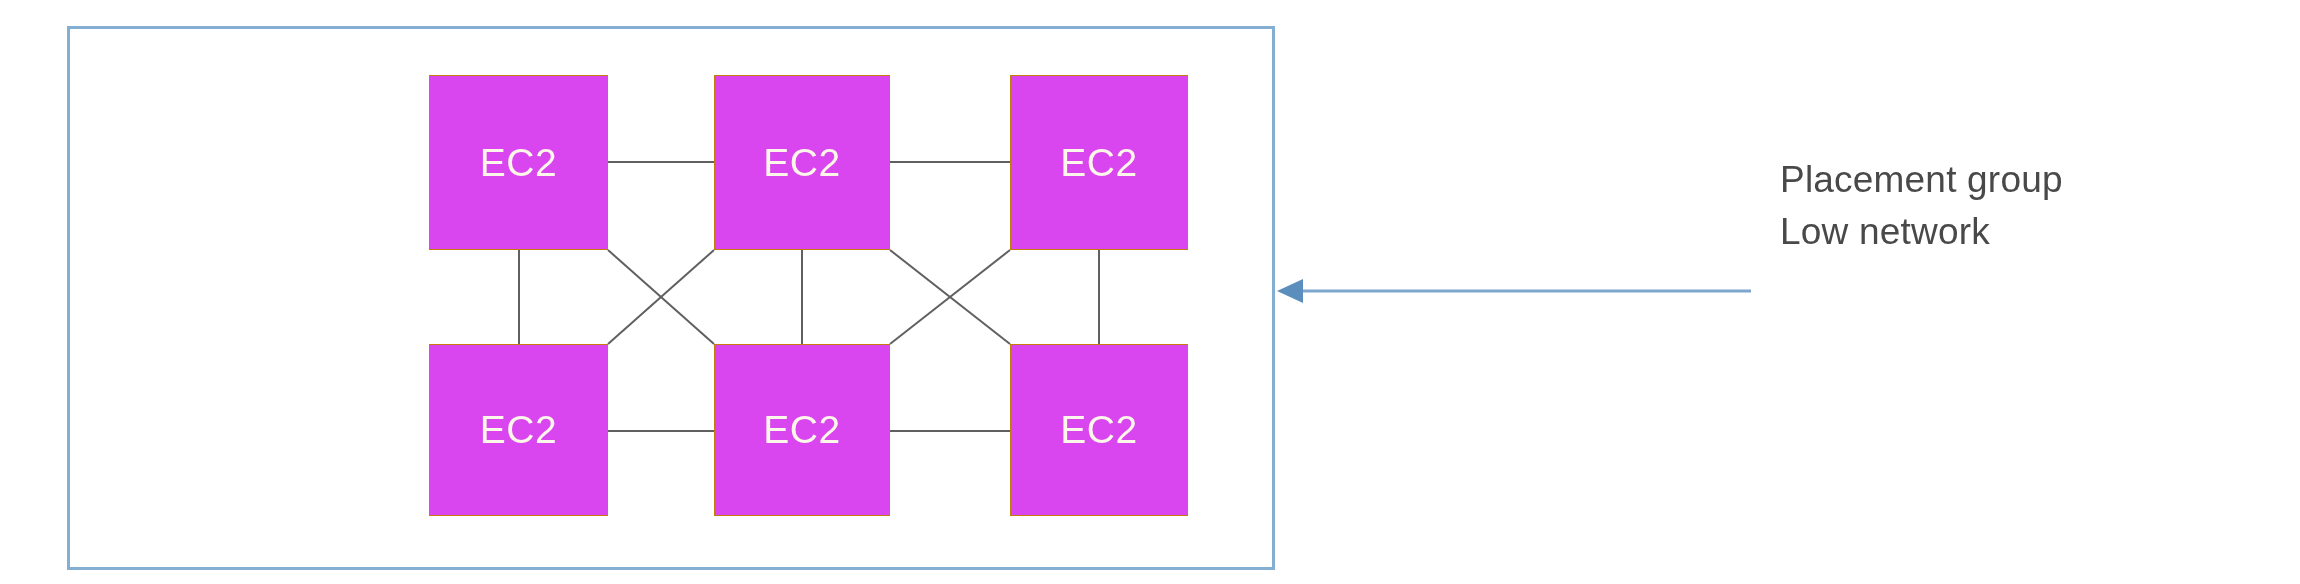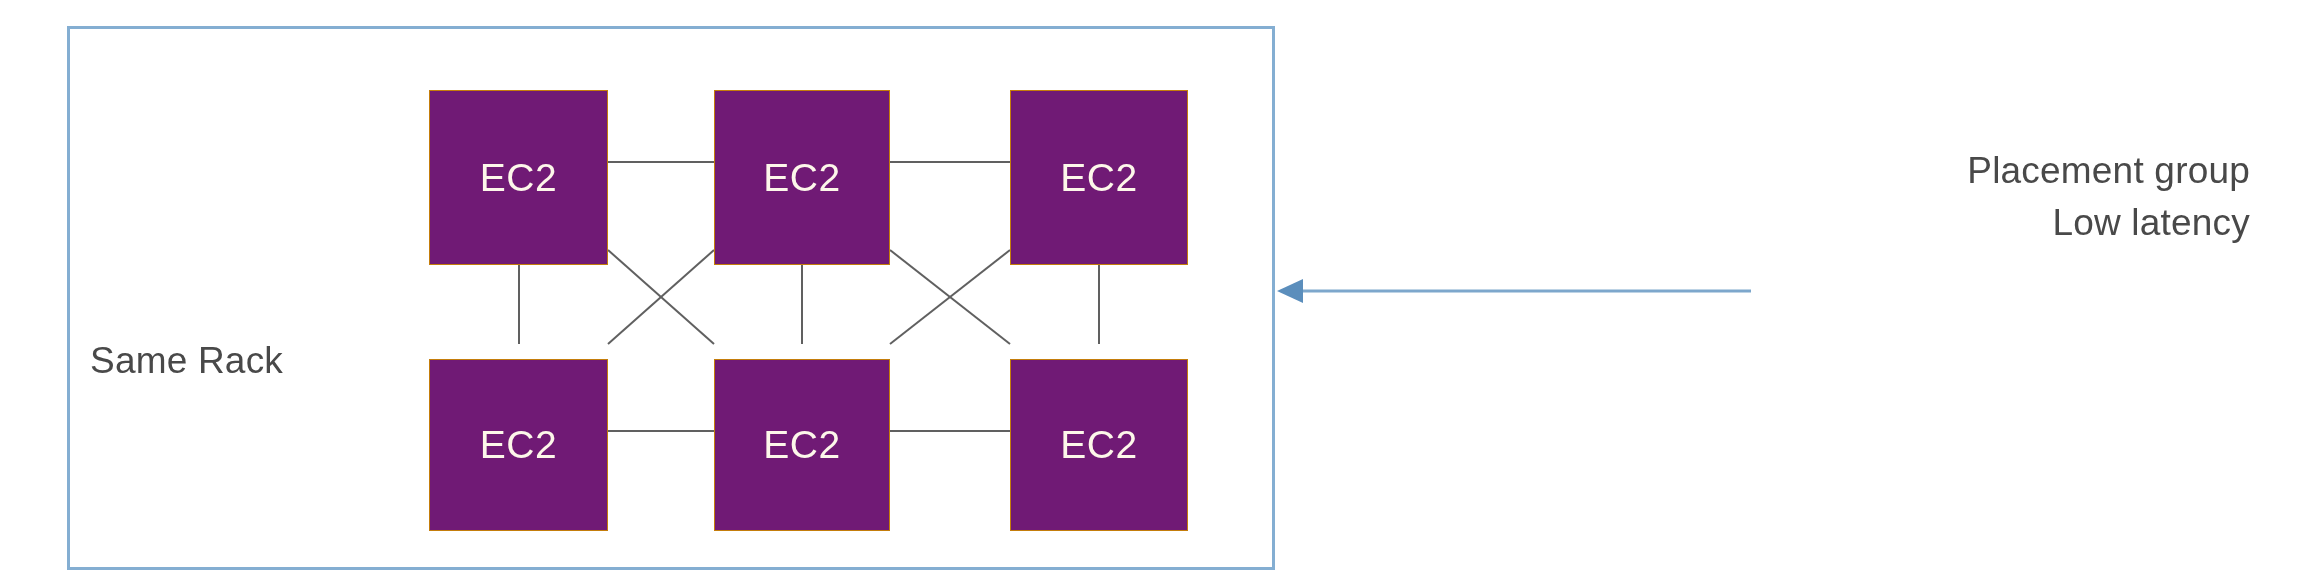--- a/index.html
+++ b/index.html
@@ -55,56 +55,53 @@
     left: 0; top: 0;
     width: 2300px;
     height: 584px;
     pointer-events: none;
   }
 
   
   .ec2-node {
     position: absolute;
     box-sizing: border-box;
-    background: #701a75;
+    background: #d946ef;
     border: 1px solid #c47d0b;
     color: #fdf7ea;
     display: flex;
     align-items: center;
     justify-content: center;
     font-size: 39px;
     font-weight: 400;
     letter-spacing: 0.5px;
-    margin-top: 15px;
   }
 
   
   .annotation {
     position: absolute;
     left: 1780px;
-    top: 145px;
+    top: 154px;
     width: 470px;
     color: #494949;
     font-size: 37px;
     line-height: 52px;
     font-weight: 400;
     letter-spacing: 0.2px;
-    text-align: right;
   }
   .annotation .ann-line { display: block; white-space: pre; }
 </style>
 </head>
 <body>
 
 <div id="stage">
 
   <div class="az-container"></div>
 
   <div class="rack-caption">
-    <span class="cap-line">Same Rack</span>
   </div>
 
   <svg class="wire-layer" width="2300" height="584" viewBox="0 0 2300 584" xmlns="http://www.w3.org/2000/svg">
     <g stroke="#606060" stroke-width="2" fill="none" shape-rendering="geometricPrecision">
 
       <line x1="608" y1="162" x2="714" y2="162"></line>
       <line x1="890" y1="162" x2="1010" y2="162"></line>
 
       <line x1="608" y1="431" x2="714" y2="431"></line>
       <line x1="890" y1="431" x2="1010" y2="431"></line>
@@ -142,16 +139,16 @@
 
   <svg class="wire-layer" width="2300" height="584" viewBox="0 0 2300 584" xmlns="http://www.w3.org/2000/svg">
     <g>
       <line x1="1751" y1="291" x2="1296" y2="291" stroke="#7da7cc" stroke-width="3"></line>
       <polygon points="1277,291 1303,279 1303,303" fill="#5b8ebc"></polygon>
     </g>
   </svg>
 
   <div class="annotation">
     <span class="ann-line">Placement group</span>
-    <span class="ann-line">Low latency</span>
+    <span class="ann-line">Low network</span>
   </div>
 
 </div>
 
 </body></html>

